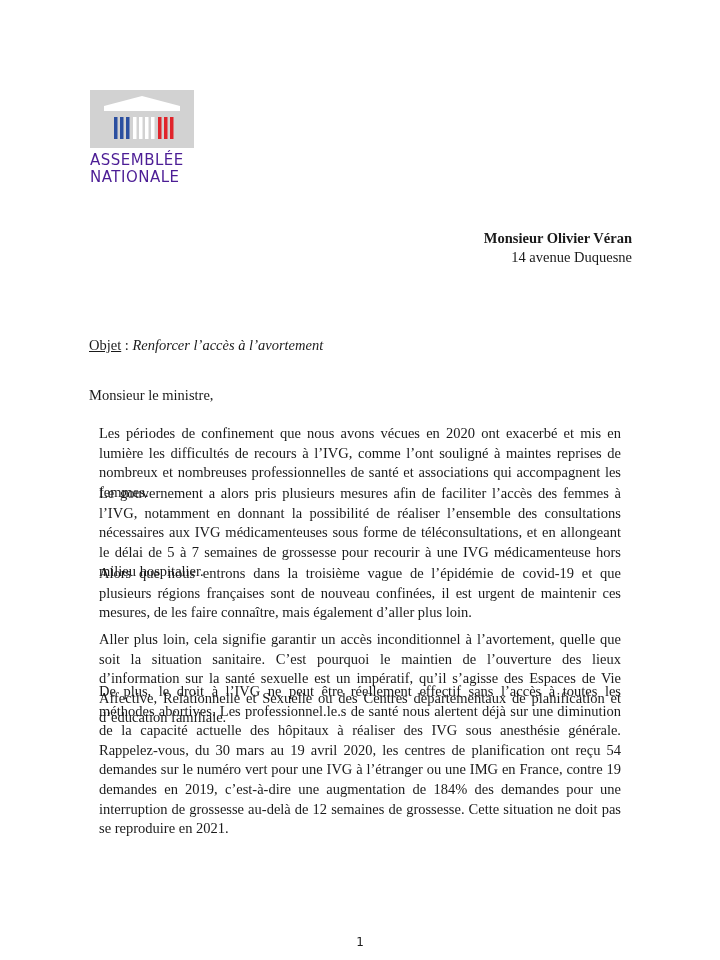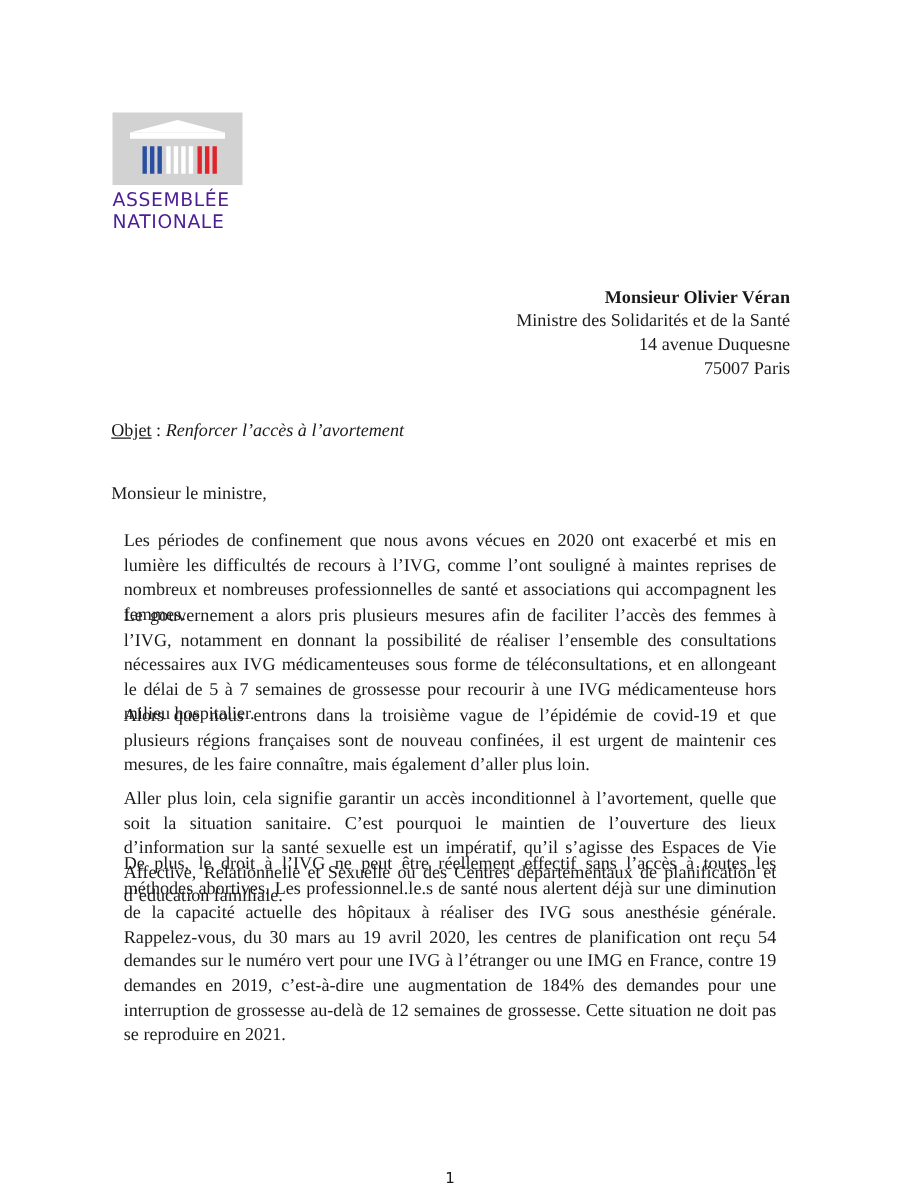--- a/index.html
+++ b/index.html
@@ -47,23 +47,21 @@
     </svg>
   </div>
   <div class="logo-text">
     <div>ASSEMBLÉE</div>
     <div>NATIONALE</div>
   </div>
 </div>
 
 <div class="recipient">
   <div class="name">Monsieur Olivier Véran</div>
-  <div>Ministre des Solidarités et de la Santé</div>
   <div>14 avenue Duquesne</div>
-  <div>75007 Paris</div>
 </div>
 
 <div class="objet">
   <span class="lbl">Objet</span><span> : </span><span class="subj">Renforcer l’accès à l’avortement</span>
 </div>
 
 <div class="body salutation">Monsieur le ministre,</div>
 
 <div class="body p1">
     <p>Les périodes de confinement que nous avons vécues en 2020 ont exacerbé et mis en lumière les difficultés de recours à l’IVG, comme l’ont souligné à maintes reprises de nombreux et nombreuses professionnelles de santé et associations qui accompagnent les femmes.</p>

